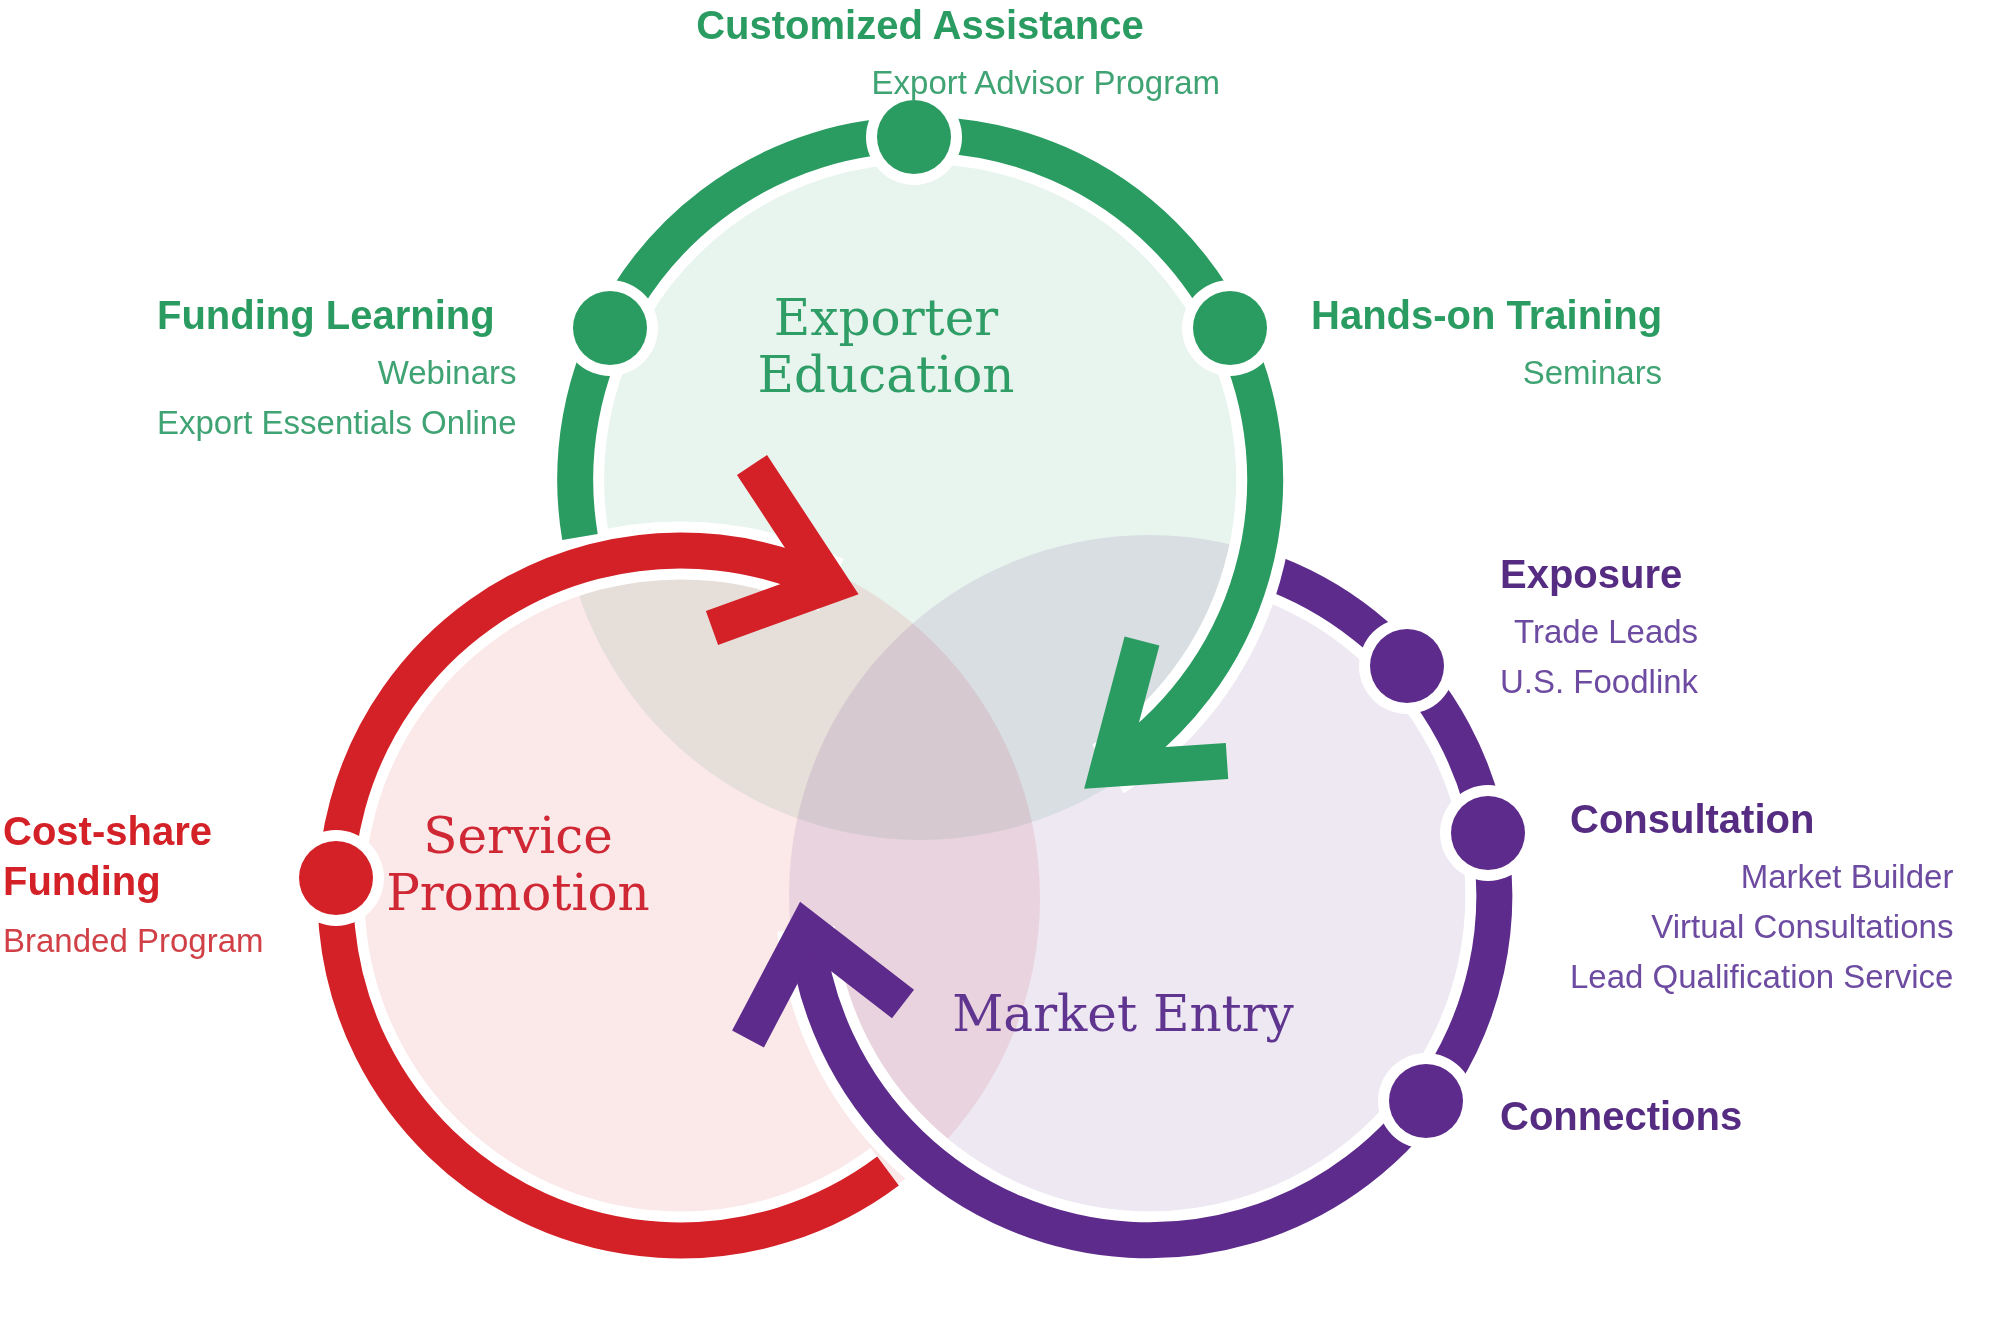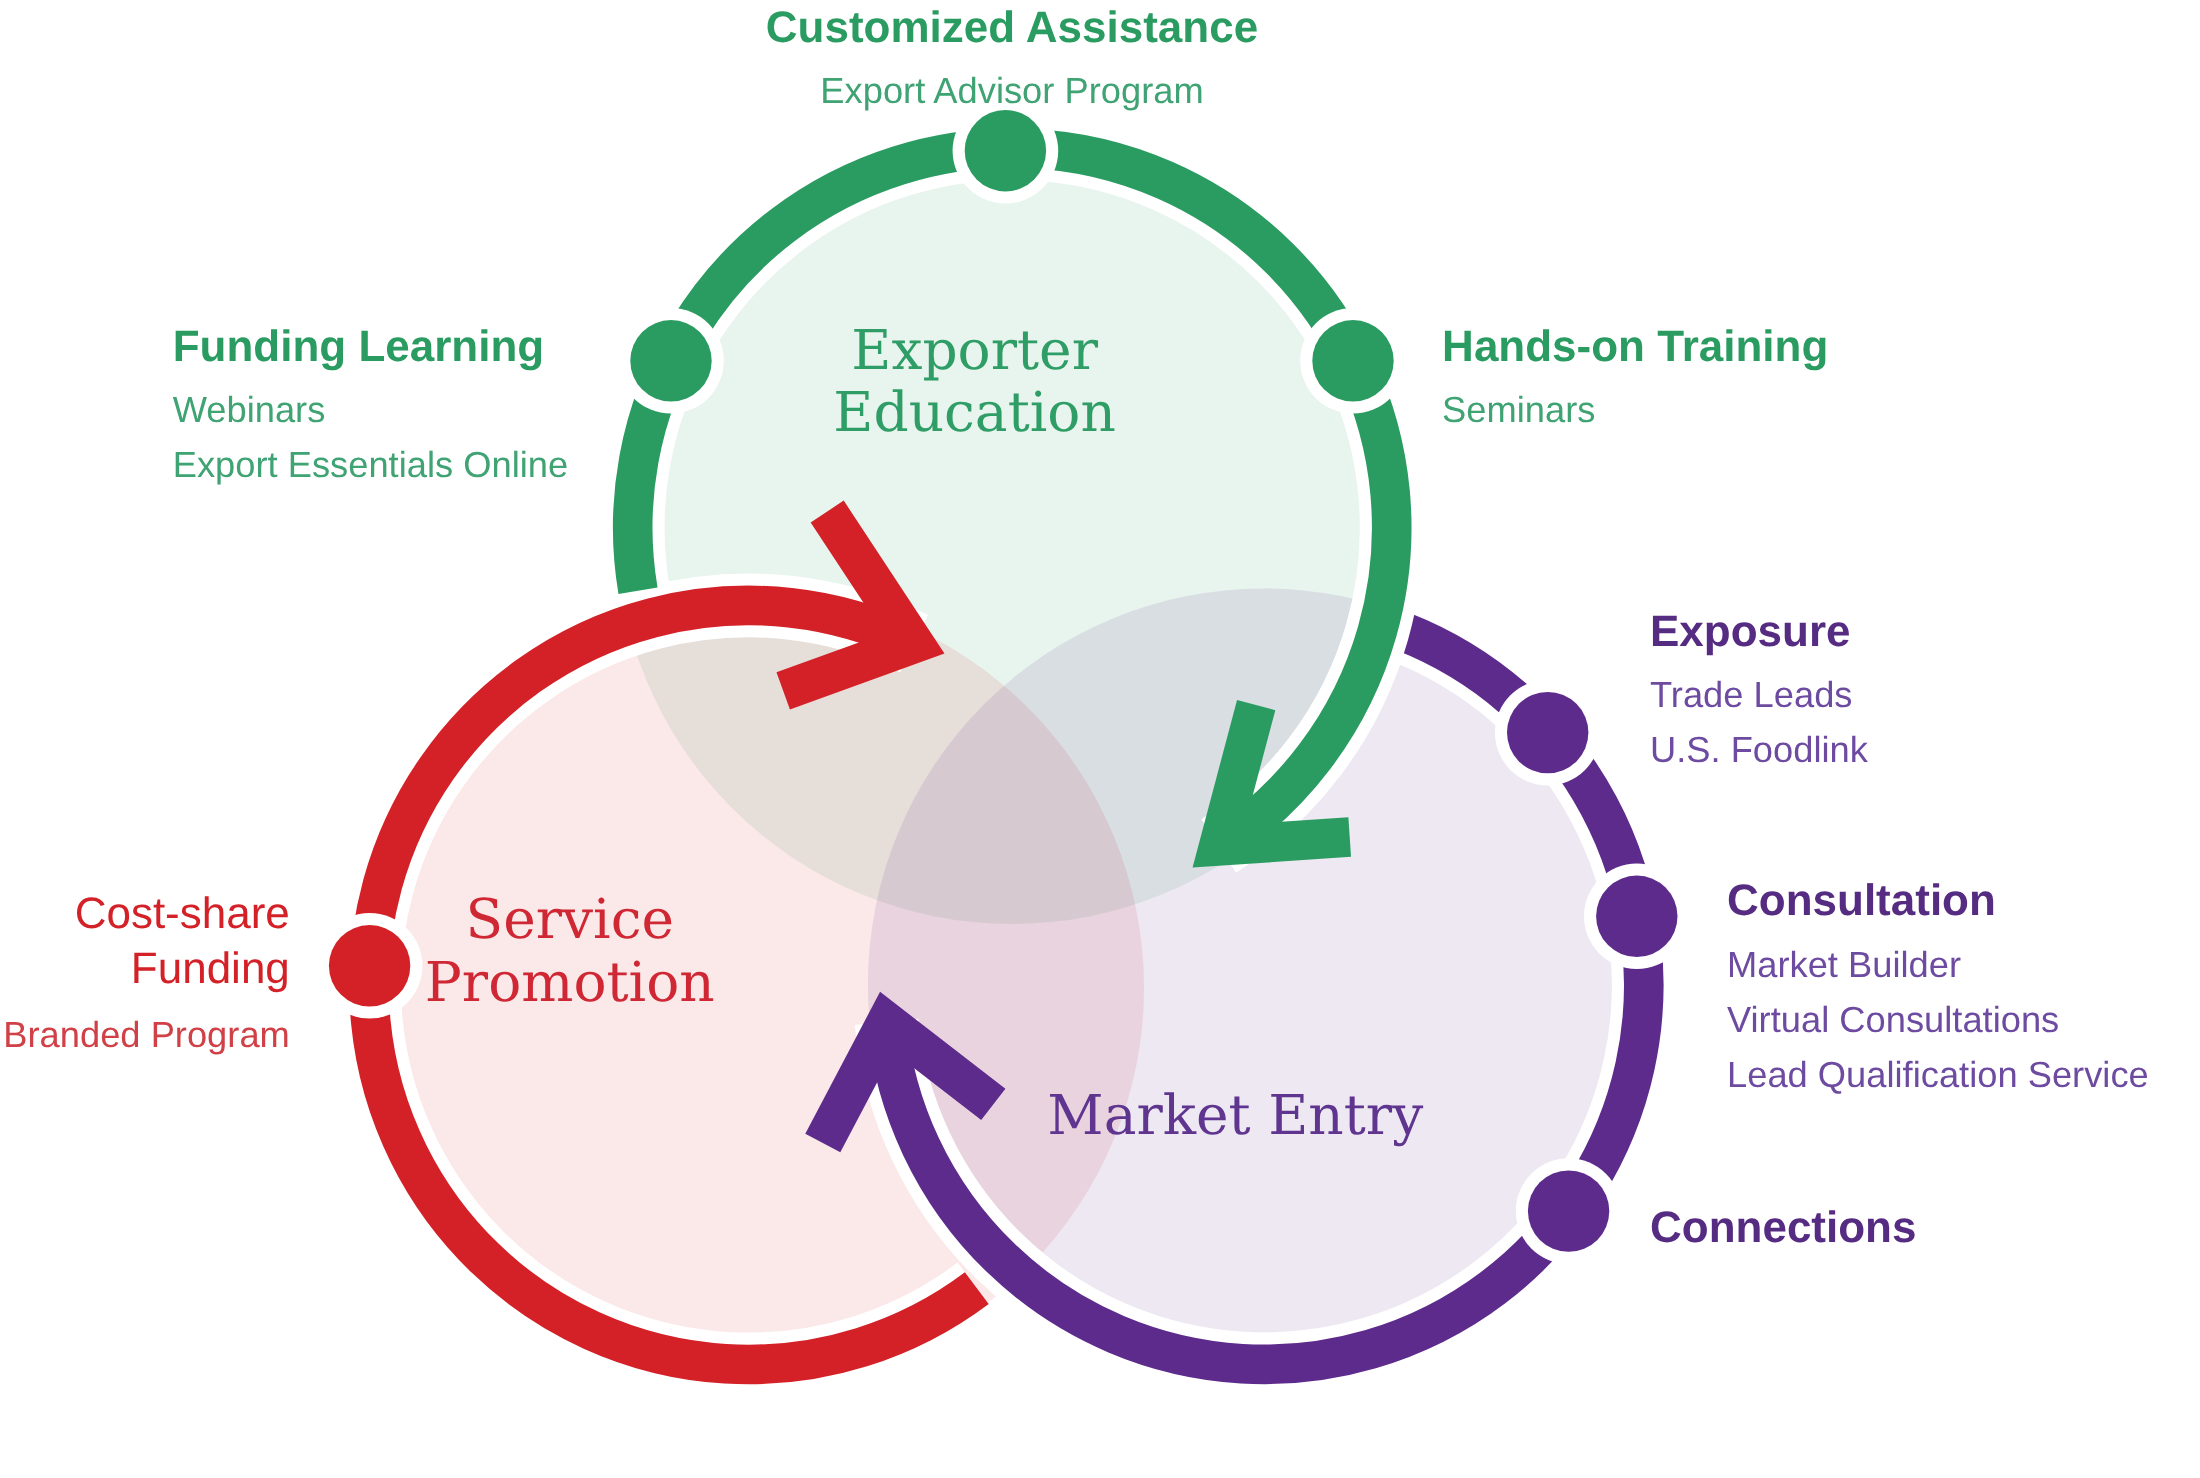--- a/index.html
+++ b/index.html
@@ -6,22 +6,22 @@
   .stage{
     position:relative;
     width:2000px;height:1344px;
     overflow:hidden;
     background:#ffffff;
     font-family:"Liberation Sans",sans-serif;
   }
   .stage svg{position:absolute;left:0;top:0;}
   .lbl{position:absolute;}
   .lbl .h{font-size:40px;font-weight:bold;line-height:46px;white-space:nowrap;}
-  .lbl .h2{font-size:40px;font-weight:normal;line-height:50px;white-space:nowrap;text-align:right;}
-  .lbl .items{margin-top:10px;}
+  .lbl .h2{font-size:40px;font-weight:bold;line-height:50px;white-space:nowrap;}
+  .lbl .items{margin-top:10px;text-align:right;}
   .lbl .it{font-size:33px;line-height:50px;white-space:nowrap;}
   .lbl.centered{text-align:center;}
   .green .h,.green .h2{color:#2a9c61;}
   .green .it{color:#3fa373;}
   .red .h,.red .h2{color:#d32127;}
   .red .it{color:#d04046;}
   .purple .h,.purple .h2{color:#562c83;}
   .purple .it{color:#6d4ba1;}
   .serif{
     position:absolute;

